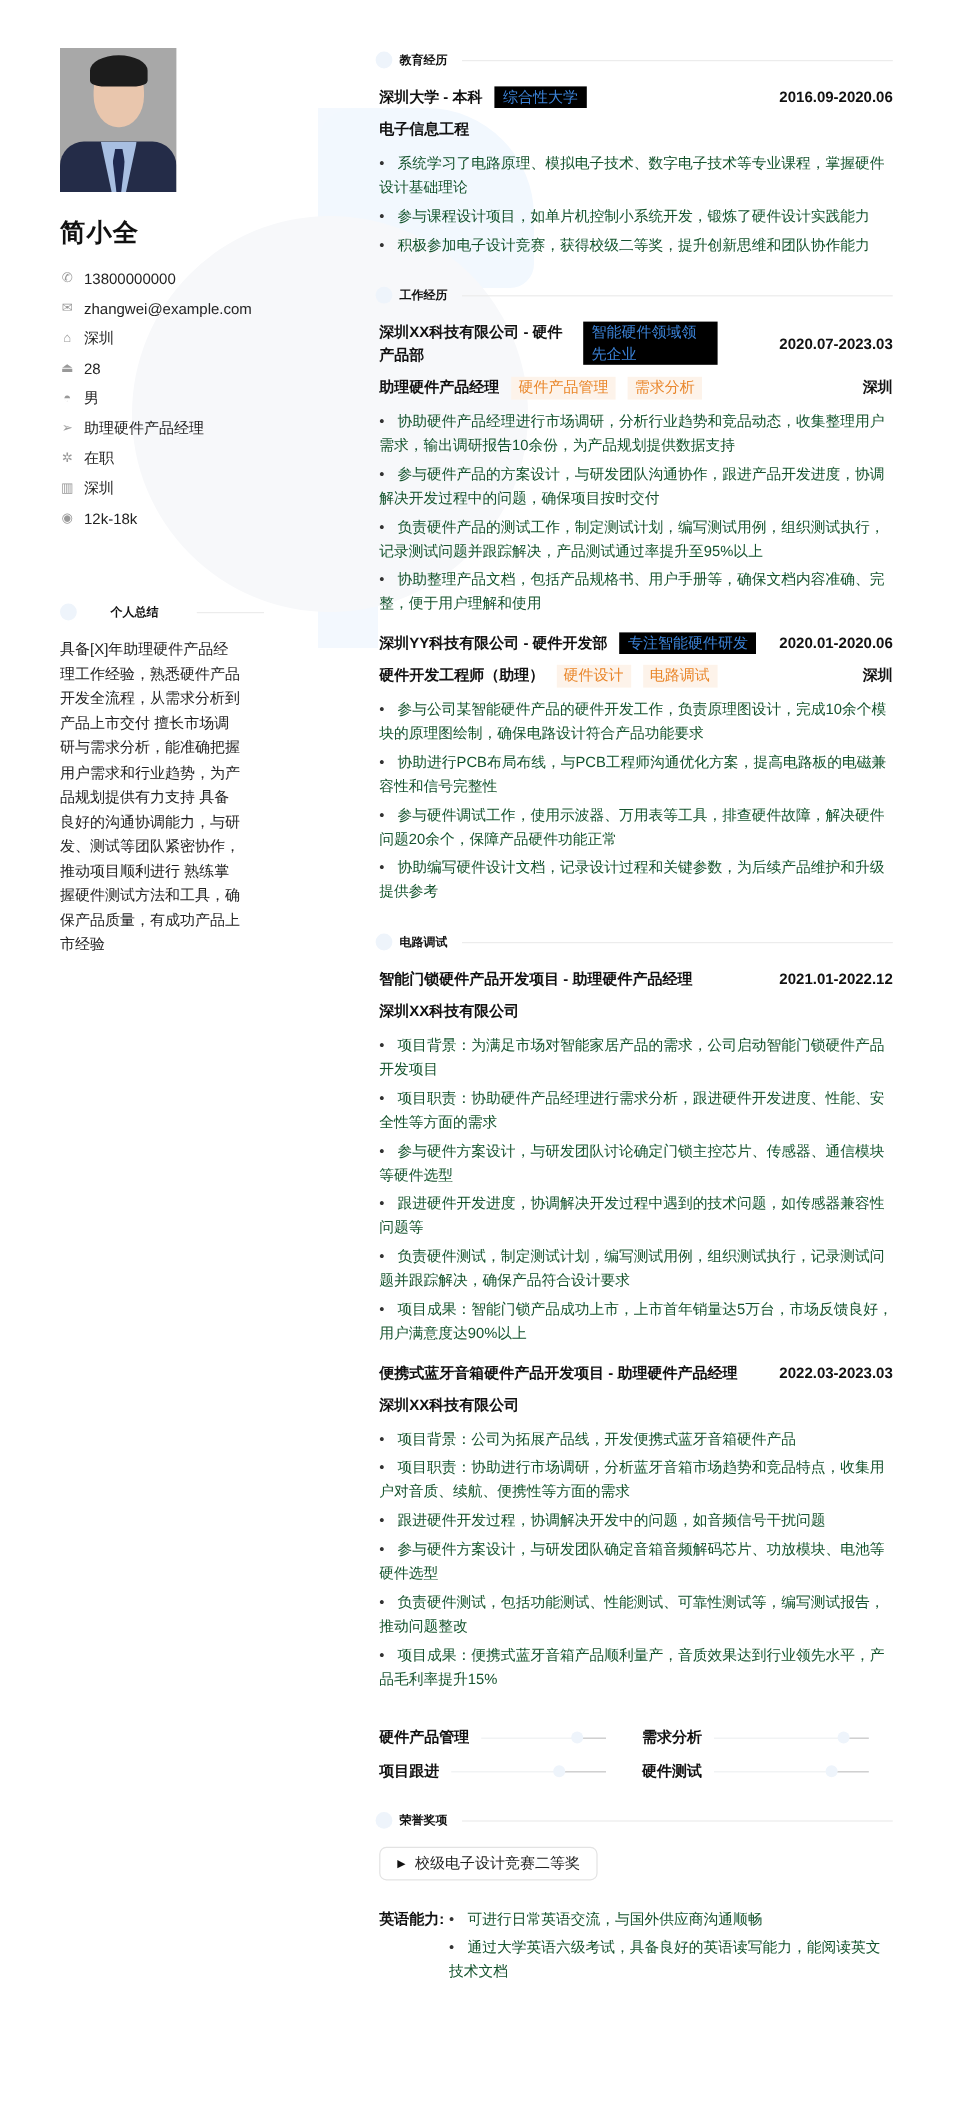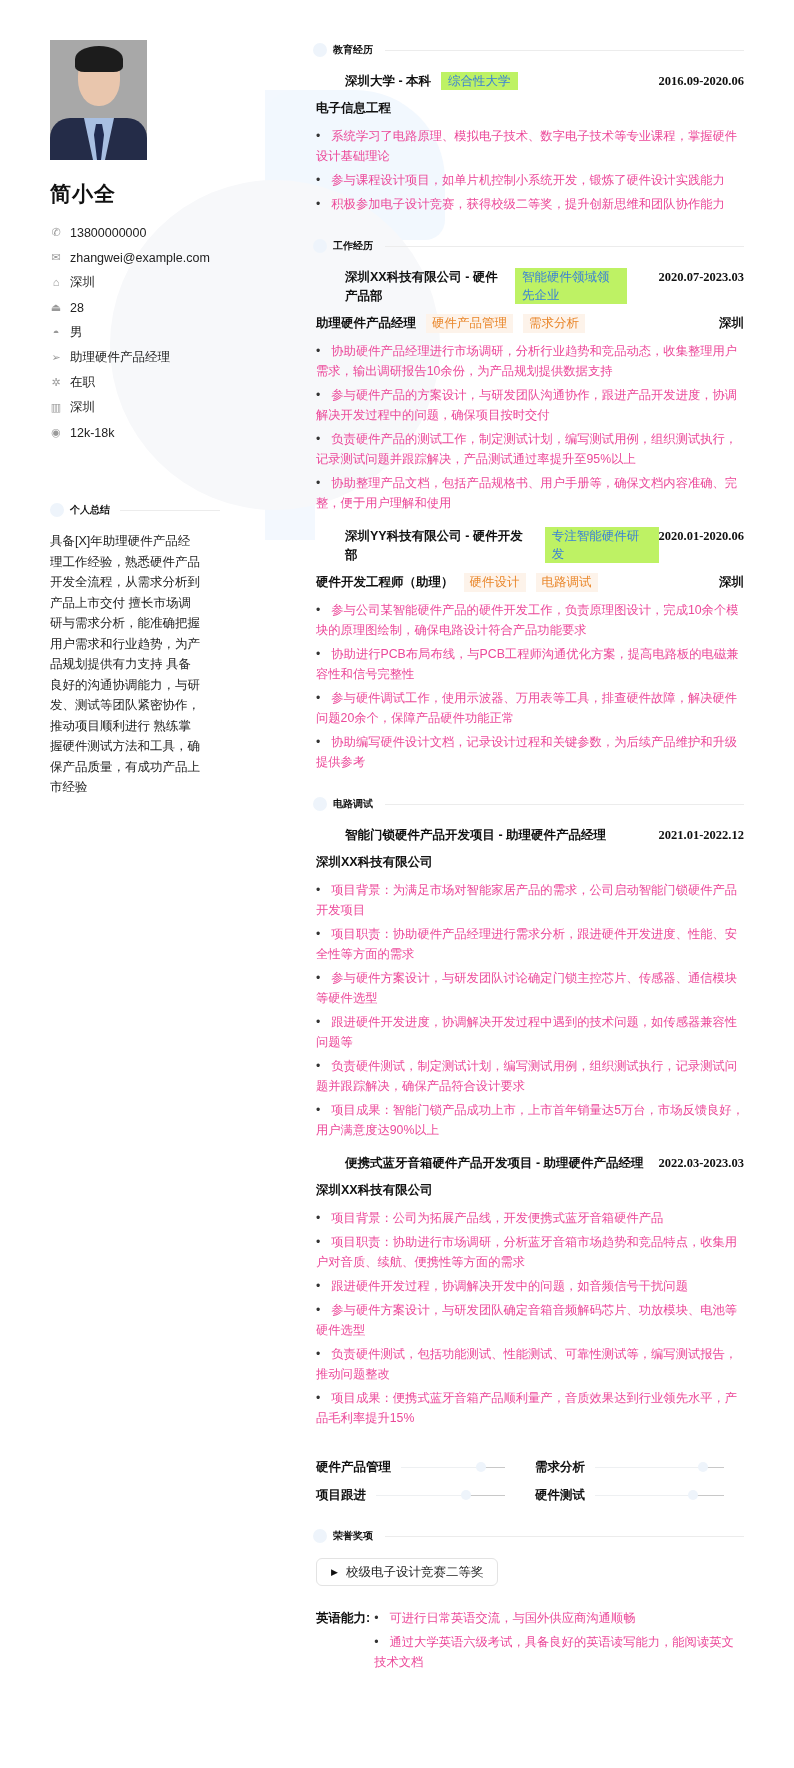--- a/index.html
+++ b/index.html
@@ -18,39 +18,39 @@
   .avatar .head { position: absolute; left: 28px; top: 12px; width: 42px; height: 54px; border-radius: 45% 45% 48% 48%; background: #e9c6ad; }
   .avatar .hair { position: absolute; left: 25px; top: 6px; width: 48px; height: 26px; border-radius: 50% 50% 20% 20%; background: #1c1c1c; }
   .avatar .suit { position: absolute; left: 0; top: 78px; width: 97px; height: 42px; background: #242c48; border-radius: 20px 20px 0 0; }
   .avatar .shirt { position: absolute; left: 34px; top: 78px; width: 30px; height: 42px; background: #a8bfe2; clip-path: polygon(0 0,100% 0,70% 100%,30% 100%); }
   .avatar .tie { position: absolute; left: 44px; top: 84px; width: 10px; height: 36px; background: #1f2a50; clip-path: polygon(20% 0,80% 0,100% 30%,70% 100%,30% 100%,0 30%); }
   .name { margin-top: 20px; font-size: 21px; font-weight: bold; color: #111; letter-spacing: 1px; }
   .info-list { margin-top: 12px; }
   .info-item { display: flex; align-items: center; height: 25px; font-size: 12.5px; color: #222; }
   .info-item .ic { width: 12px; height: 12px; margin-right: 8px; color: #999; font-size: 11px; display: inline-flex; align-items: center; justify-content: center; line-height: 1; }
 
-  .left-section-title { margin-top: 58px; display: flex; align-items: center; }
+  .left-section-title { margin-top: 58px; display: flex; align-items: center; gap: 22px; }
   .title-dot { width: 14px; height: 14px; border-radius: 50%; background: #eef4fb; margin-right: 6px; flex-shrink: 0; }
   .title-text { font-size: 10px; font-weight: bold; color: #111; white-space: nowrap; }
   .title-line { flex: 1; height: 1px; background: #ececec; margin-left: 10px; }
   .summary { margin-top: 14px; font-size: 12.5px; line-height: 20.5px; color: #222; width: 150px; }
 
   
   .right { position: absolute; left: 316px; top: 40px; width: 428px; }
   .section { margin-bottom: 22px; }
   .section-head { display: flex; align-items: center; height: 20px; margin-bottom: 12px; margin-left: -3px; }
   .section-head .title-line { margin-left: 12px; }
-  .entry-head { display: flex; justify-content: space-between; align-items: flex-start; font-size: 12.5px; font-weight: bold; color: #111; line-height: 19px; margin-bottom: 8px; margin-left: 29px; }
+  .entry-head { display: flex; justify-content: space-between; align-items: center; font-size: 12.5px; font-weight: bold; color: #111; line-height: 19px; margin-bottom: 8px; }
   .entry-head .lft { display: flex; align-items: flex-start; }
-  .entry-head .date { font-size: 12.5px; font-weight: bold; white-space: nowrap; font-family: Liberation Serif, serif; }
-  .tag-blue { background: #bef264; color: #3b82d6; font-weight: normal; padding: 0 7px; margin-left: 10px; font-size: 12.5px; line-height: 18px; }
+  .entry-head .date { font-size: 12.5px; font-weight: bold; white-space: nowrap; }
+  .tag-blue { background: #000000; color: #3b82d6; font-weight: normal; padding: 0 7px; margin-left: 10px; font-size: 12.5px; line-height: 18px; }
   .tag-orange { background: #fdf3ea; color: #e9862a; font-weight: normal; padding: 0 6px; margin-left: 10px; font-size: 12.5px; line-height: 18px; }
   .sub-line { display: flex; justify-content: space-between; font-size: 12.5px; font-weight: bold; color: #111; line-height: 19px; margin-bottom: 8px; }
   ul.bul { list-style: none; }
-  ul.bul li { font-size: 12.3px; line-height: 20px; color: #ec4899; margin-bottom: 4px; }
+  ul.bul li { font-size: 12.3px; line-height: 20px; color: #14532d; margin-bottom: 4px; }
   ul.bul li::before { content: "•"; margin-right: 11px; color: #333; }
   .entry { margin-bottom: 14px; }
 
   .skills { display: grid; grid-template-columns: 1fr 1fr; column-gap: 10px; row-gap: 10px; }
   .skill { display: flex; align-items: center; font-size: 12.5px; font-weight: bold; color: #111; height: 18px; }
   .skill .bar { flex: 1; height: 1px; background: #eef0f2; margin-left: 10px; position: relative; margin-right: 20px; }
   .skill .bar .knob { position: absolute; top: -5px; width: 10px; height: 10px; border-radius: 50%; background: #eef4fb; }
   .skill .bar .fill { position: absolute; top: 0; height: 1px; background: #c8c8c8; right: 0; }
 
   .award { display: inline-flex; align-items: center; border: 1px solid #e3e3e3; border-radius: 6px; padding: 0 14px; height: 28px; font-size: 12.5px; color: #222; }

